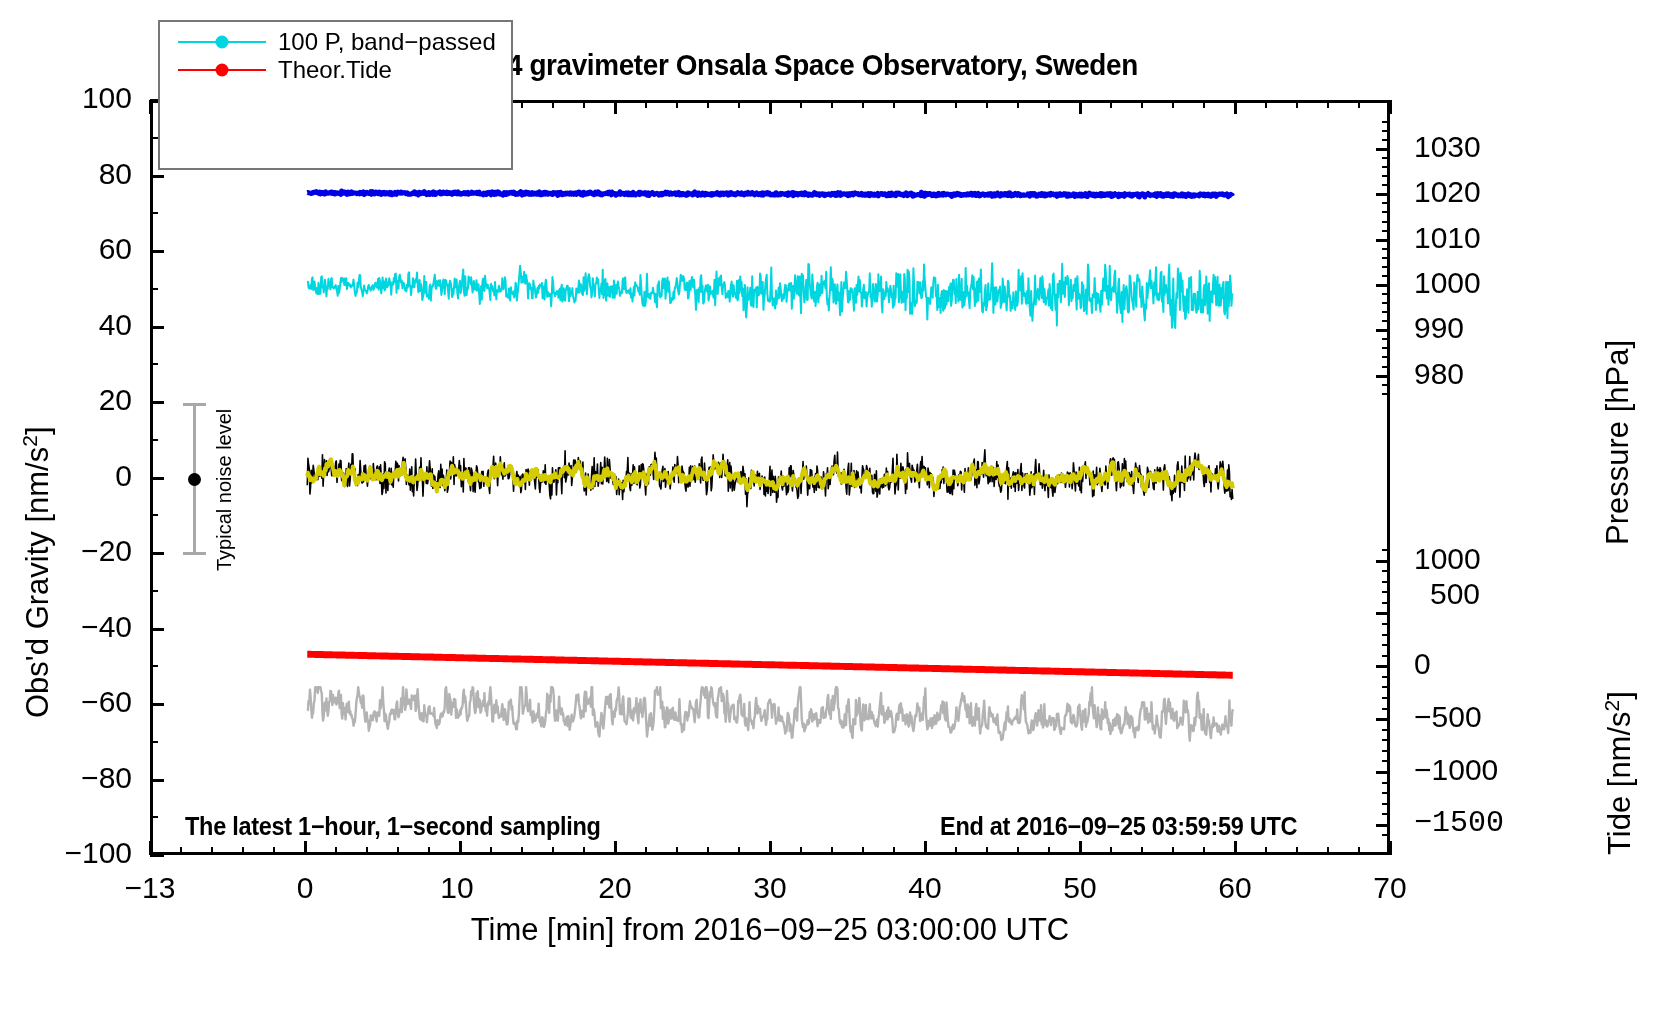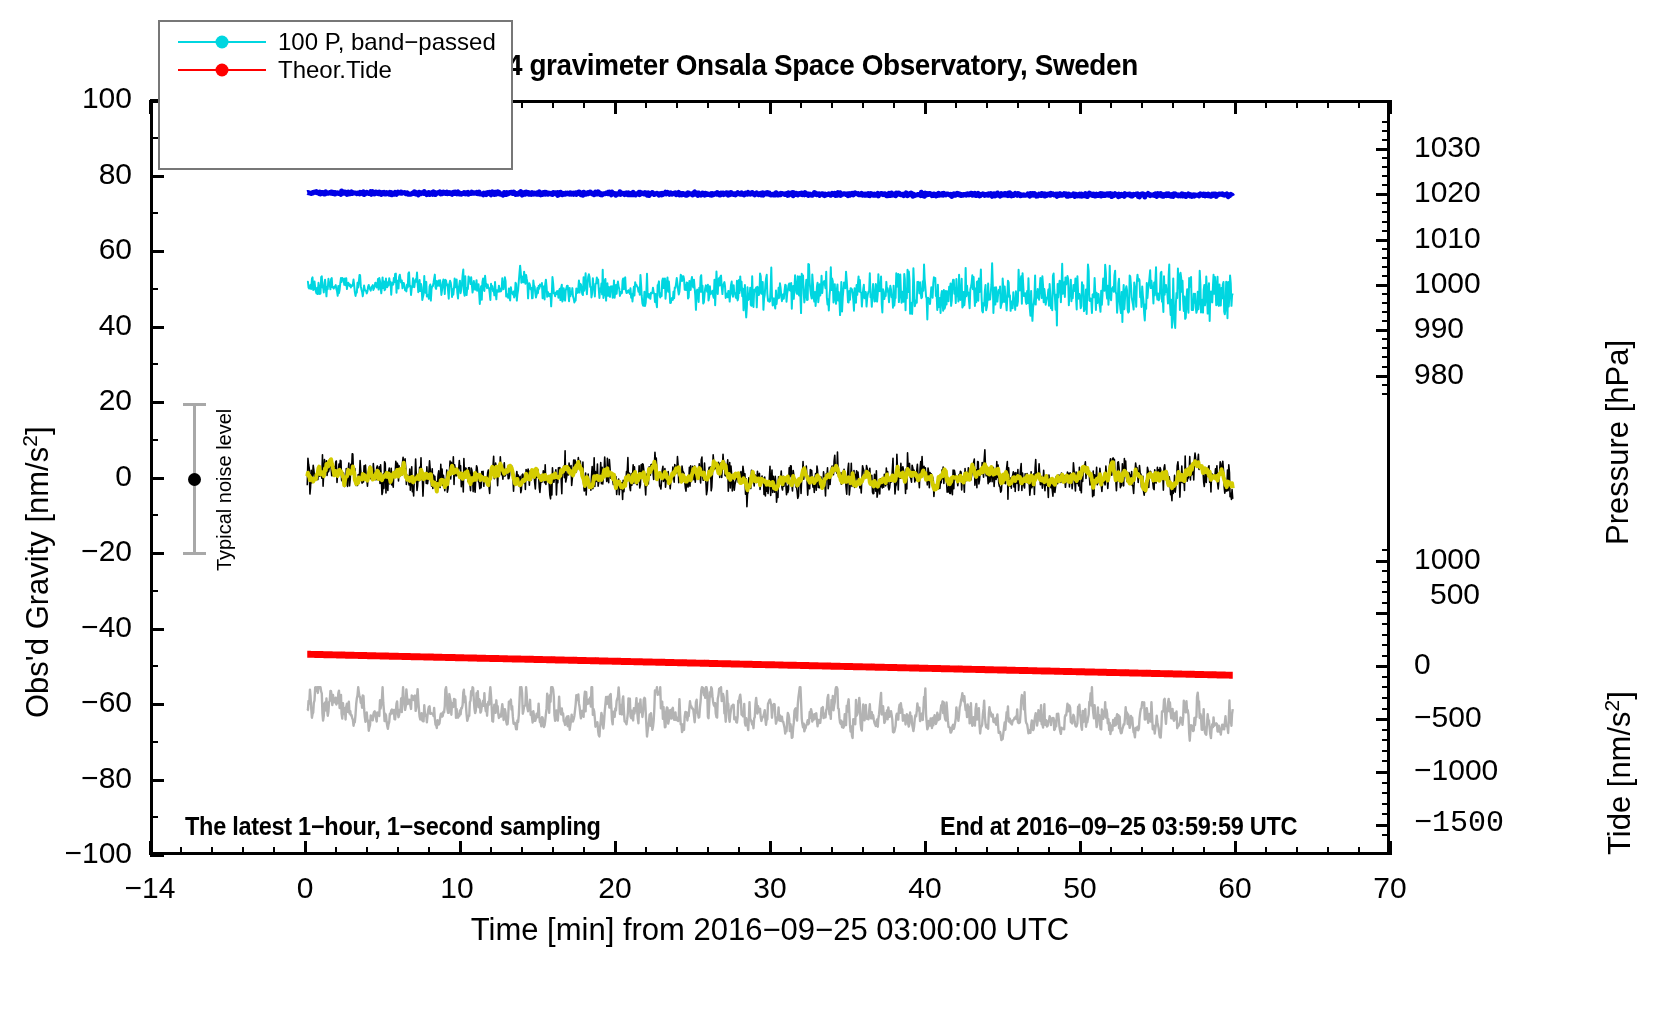--- a/index.html
+++ b/index.html
@@ -180,21 +180,21 @@
     <div class="tick tl-min" style="left:1382px;top:728.6700000000001px;"></div>
     <div class="tick tl-min" style="left:1382px;top:739.24px;"></div>
     <div class="tick tl-min" style="left:1382px;top:749.81px;"></div>
     <div class="tick tl-min" style="left:1382px;top:760.3799999999999px;"></div>
     <div class="tick tl-min" style="left:1382px;top:781.52px;"></div>
     <div class="tick tl-min" style="left:1382px;top:792.0899999999999px;"></div>
     <div class="tick tl-min" style="left:1382px;top:802.6600000000001px;"></div>
     <div class="tick tl-min" style="left:1382px;top:813.23px;"></div>
     <div class="tick tl-min" style="left:1382px;top:834.3700000000001px;"></div>
     <div class="tick tb-maj" style="left:149px;top:841px;"></div>
-    <div class="tlab tlab-bot" style="left:80px;top:871px;width:140px;">−14</div>
+    <div class="tlab tlab-bot" style="left:80px;top:871px;width:140px;">−13</div>
     <div class="tick tb-maj" style="left:304px;top:841px;"></div>
     <div class="tlab tlab-bot" style="left:235px;top:871px;width:140px;">0</div>
     <div class="tick tb-maj" style="left:459px;top:841px;"></div>
     <div class="tlab tlab-bot" style="left:387px;top:871px;width:140px;">10</div>
     <div class="tick tb-maj" style="left:614px;top:841px;"></div>
     <div class="tlab tlab-bot" style="left:545px;top:871px;width:140px;">20</div>
     <div class="tick tb-maj" style="left:769px;top:841px;"></div>
     <div class="tlab tlab-bot" style="left:700px;top:871px;width:140px;">30</div>
     <div class="tick tb-maj" style="left:924px;top:841px;"></div>
     <div class="tlab tlab-bot" style="left:855px;top:871px;width:140px;">40</div>

